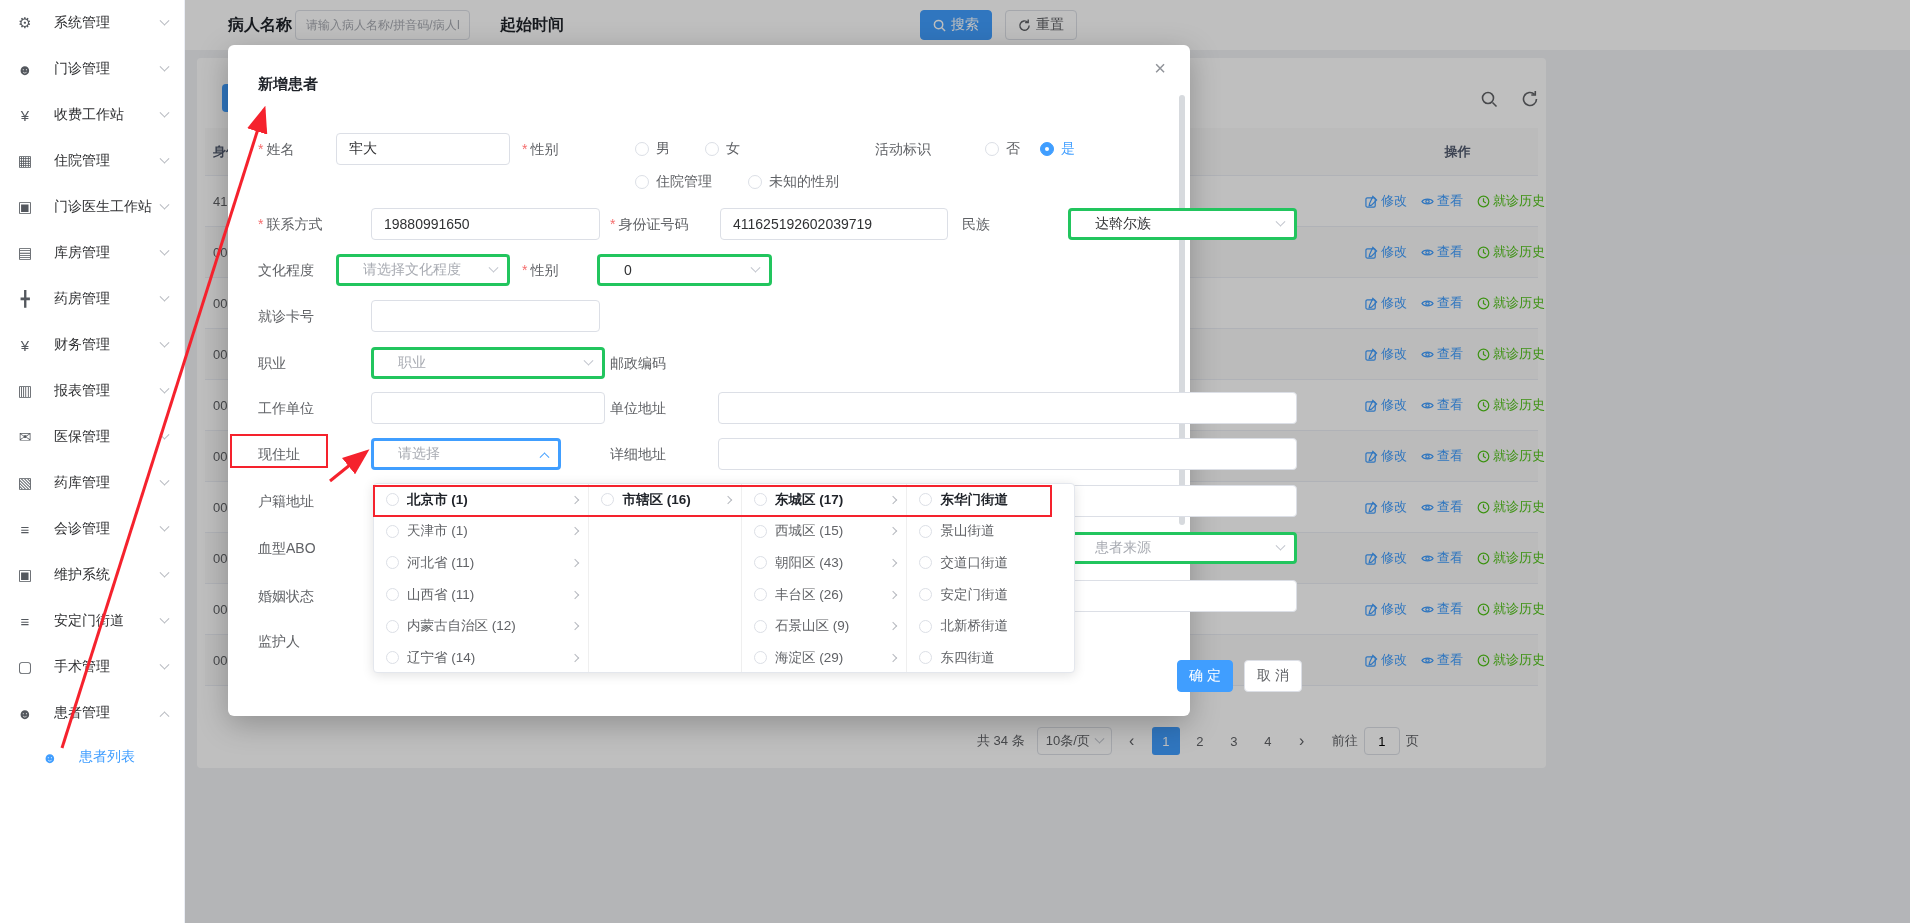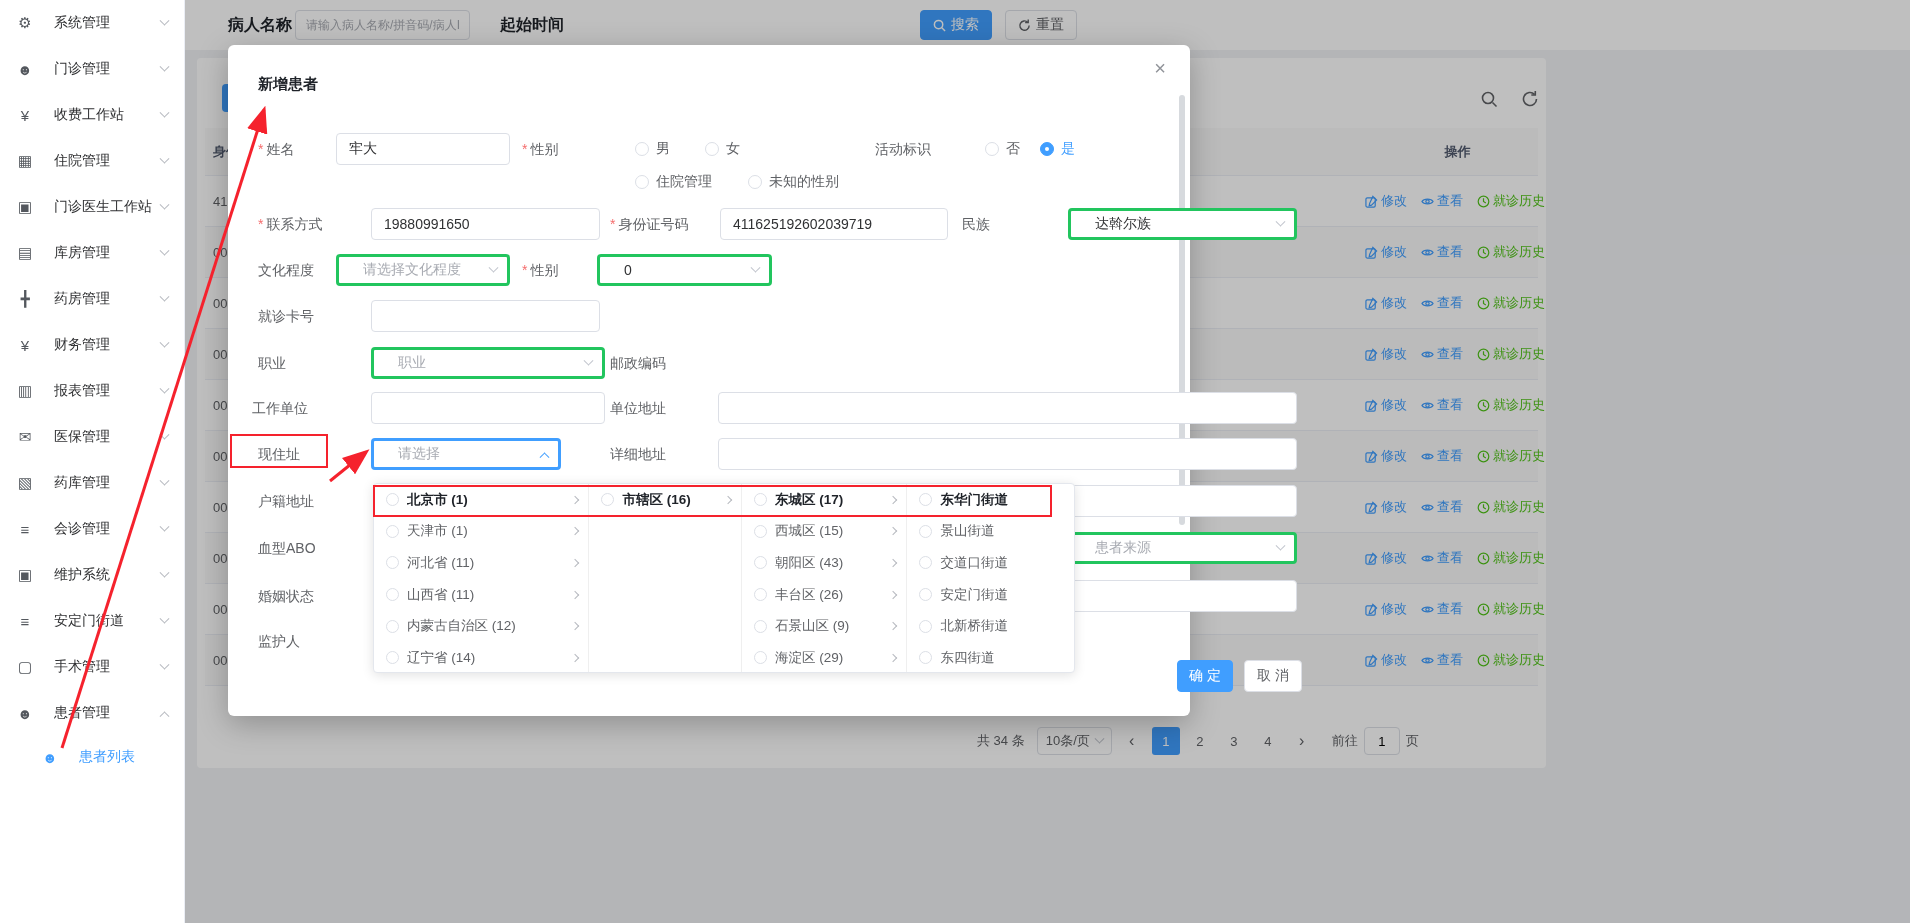--- a/index.html
+++ b/index.html
@@ -578,21 +578,21 @@
     <div class="f-el f-label" style="left:30px;top:255px">就诊卡号</div>
     <input class="f-el inp" style="left: 143px; top: 255px; width: 229px;">
 
     <div class="f-el f-label" style="left:30px;top:302px">职业</div>
     <div class="f-el sel" style="left:143px;top:302px;width:234px">
         <span class="sel-text ph">职业</span>
         <span class="sel-arrow"></span>
       </div>
     <div class="f-el f-label" style="left:382px;top:302px">邮政编码</div>
 
-    <div class="f-el f-label" style="left:24px;top:347px">工作单位</div>
+    <div class="f-el f-label" style="left:30px;top:347px">工作单位</div>
     <input class="f-el inp" style="left: 143px; top: 347px; width: 234px;">
     <div class="f-el f-label" style="left:382px;top:347px">单位地址</div>
     <input class="f-el inp" style="left: 490px; top: 347px; width: 579px;">
 
     <div class="red-box" style="left:2px;top:389px;width:98px;height:34px"></div>
     <div class="f-el f-label" style="left:30px;top:393px">现住址</div>
     <div class="f-el sel open" style="left:143px;top:393px;width:190px">
         <span class="sel-text ph">请选择</span>
         <span class="sel-arrow"></span>
       </div>

